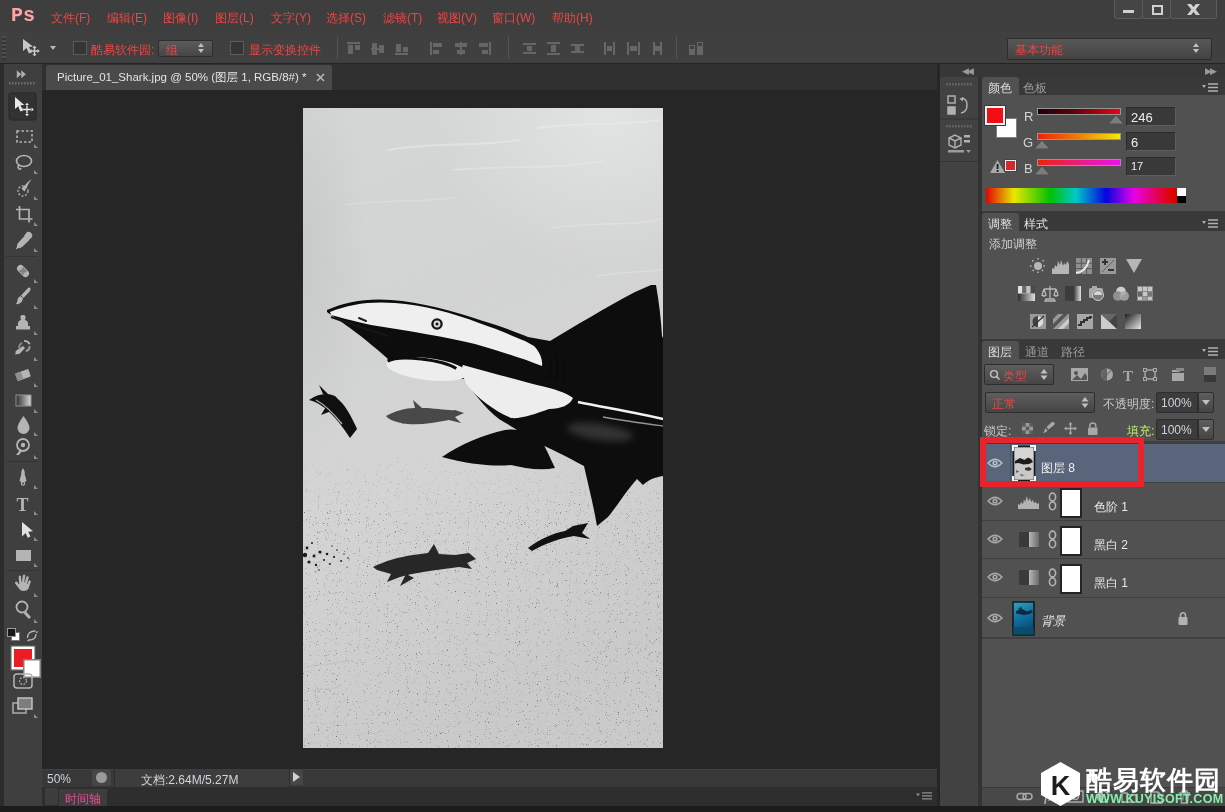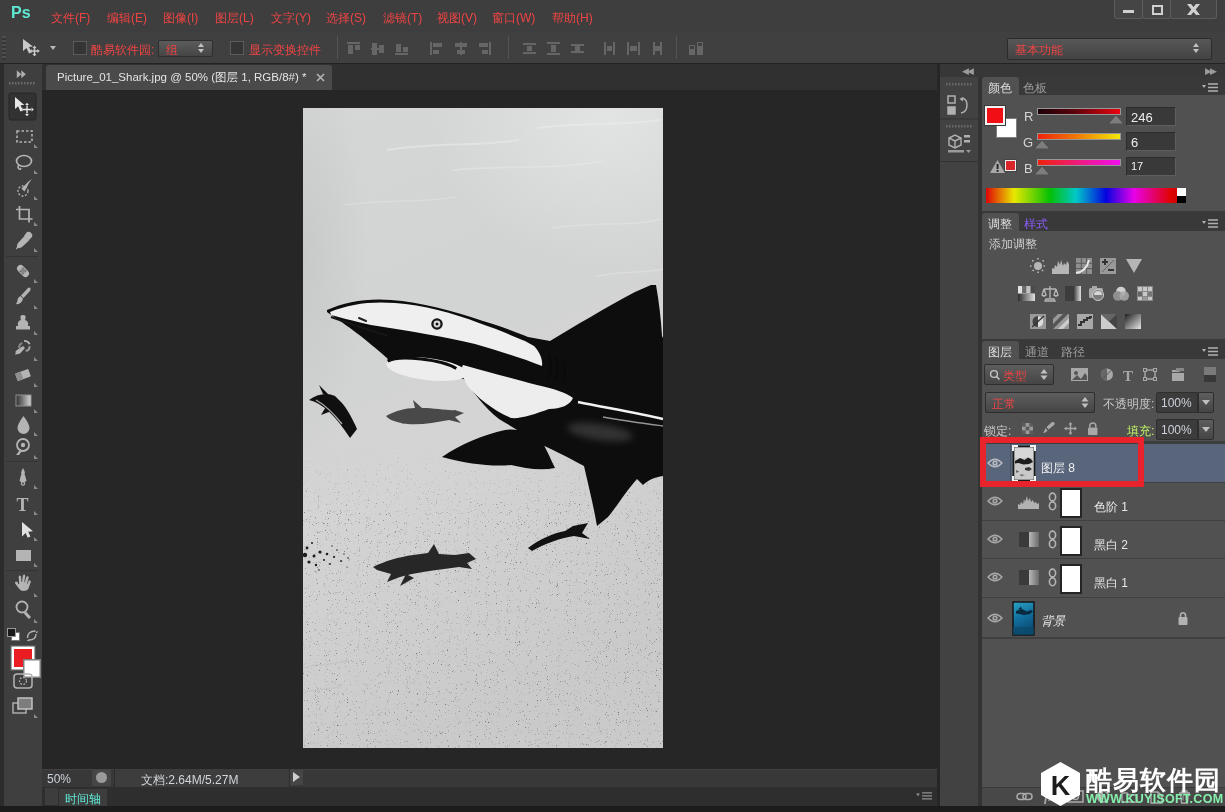--- a/index.html
+++ b/index.html
@@ -5,21 +5,21 @@
 html,body{margin:0;padding:0;}
 body{width:1225px;height:812px;background:#262626;font-family:"Liberation Sans",sans-serif;overflow:hidden;position:relative;}
 .a{position:absolute;}
 .tx{color:#ef4444;font-size:12px;white-space:nowrap;}
 svg{display:block;}
 </style>
 </head>
 <body>
 
 <div class="a" style="left:0;top:0;width:1225px;height:32px;background:#3e3e3e;border-bottom:1px solid #303030;"></div>
-<div class="a" style="left:11px;top:4px;font-size:16px;font-weight:bold;color:#5eead4;letter-spacing:0px;">Ps</div>
+<div class="a" style="left:11px;top:4px;font-size:20px;font-weight:bold;color:#fca5a5;letter-spacing:0px;font-family:Liberation Mono, monospace;">Ps</div>
 <div class="a tx" style="left:51px;top:10px;">文件(F)</div>
 <div class="a tx" style="left:107px;top:10px;">编辑(E)</div>
 <div class="a tx" style="left:163px;top:10px;">图像(I)</div>
 <div class="a tx" style="left:215px;top:10px;">图层(L)</div>
 <div class="a tx" style="left:271px;top:10px;">文字(Y)</div>
 <div class="a tx" style="left:326px;top:10px;">选择(S)</div>
 <div class="a tx" style="left:383px;top:10px;">滤镜(T)</div>
 <div class="a tx" style="left:437px;top:10px;">视图(V)</div>
 <div class="a tx" style="left:492px;top:10px;">窗口(W)</div>
 <div class="a tx" style="left:552px;top:10px;">帮助(H)</div>
@@ -485,21 +485,21 @@
 <div class="a tx" style="left:47px;top:772px;color:#ccd2da;">50%</div>
 <div class="a" style="left:92px;top:770px;width:19px;height:16px;background:#464646;border-radius:2px;"></div>
 <div class="a" style="left:96px;top:772px;width:11px;height:11px;background:#9a9a9a;border-radius:50%;"></div>
 <div class="a" style="left:114px;top:769px;width:176px;height:18px;background:#3d3d3d;border-left:1px solid #2c2c2c;border-right:1px solid #2c2c2c;box-sizing:border-box;"></div>
 <div class="a tx" style="left:141px;top:772px;color:#d2d6dc;">文档:2.64M/5.27M</div>
 <div class="a" style="left:290px;top:770px;width:13px;height:15px;background:#464646;"></div>
 <div class="a" style="left:293px;top:772px;width:0;height:0;border-left:7px solid #cfcfcf;border-top:5px solid transparent;border-bottom:5px solid transparent;"></div>
 <div class="a" style="left:42px;top:787px;width:895px;height:19px;background:#2e2e2e;"></div>
 <div class="a" style="left:45px;top:788px;width:13px;height:17px;background:#3d3d3d;"></div>
 <div class="a" style="left:59px;top:789px;width:48px;height:17px;background:#3d3d3d;"></div>
-<div class="a tx" style="left:65px;top:791px;color:#5eead4;">时间轴</div>
+<div class="a tx" style="left:65px;top:791px;color:#ec4899;">时间轴</div>
 <svg class="a" style="left:916px;top:792px;" width="16" height="8" viewBox="0 0 16 8">
     <path d="M0,1.5 l4,0 -2,2.8 z" fill="#909090"></path>
     <g stroke="#909090" stroke-width="1.3">
       <path d="M6,0.8 h10 M6,3.8 h10 M6,6.8 h10"></path>
     </g>
   </svg>
 
 <div class="a" style="left:937px;top:64px;width:3px;height:743px;background:#262626;"></div>
 <div class="a" style="left:940px;top:64px;width:38px;height:742px;background:#424242;"></div>
 <div class="a" style="left:978px;top:64px;width:4px;height:742px;background:#333333;"></div>
@@ -588,21 +588,21 @@
 
   <div class="a" style="left:986px;top:188px;width:200px;height:15px;background:linear-gradient(90deg,#e00404,#e8e801 14%,#04c004 32%,#01c8c8 45%,#0404e0 60%,#e801e8 74%,#e00404 92%,#c00404);"></div>
   <div class="a" style="left:1177px;top:188px;width:9px;height:8px;background:#fff;"></div>
   <div class="a" style="left:1177px;top:196px;width:9px;height:7px;background:#000;"></div>
   <div class="a" style="left:982px;top:211px;width:243px;height:2px;background:#3a3a3a;"></div>
 </div>
 <div id="panel-adjust">
   <div class="a" style="left:982px;top:213px;width:243px;height:18px;background:#393939;"></div>
   <div class="a" style="left:982px;top:213px;width:37px;height:18px;background:#515151;border-radius:3px 3px 0 0;"></div>
   <div class="a tx" style="left:988px;top:216px;color:#dcdcdc;">调整</div>
-  <div class="a tx" style="left:1024px;top:216px;color:#8b5cf6;">样式</div>
+  <div class="a tx" style="left:1024px;top:216px;color:#e5e5e5;">样式</div>
   <svg class="a" style="left:1202px;top:219px;" width="16" height="9" viewBox="0 0 16 9">
       <path d="M0,2 l4,0 -2,3 z" fill="#b0b0b0"></path>
       <g stroke="#b0b0b0" stroke-width="1.4">
         <path d="M6,1 h10 M6,4.5 h10 M6,8 h10"></path>
       </g>
     </svg>
   <div class="a tx" style="left:989px;top:236px;color:#cfcfcf;">添加调整</div>
   <svg class="a" style="left:982px;top:213px;" width="243" height="128" viewBox="0 0 243 128" fill="#b6b6b6">
 
     <g transform="translate(48,45)">

